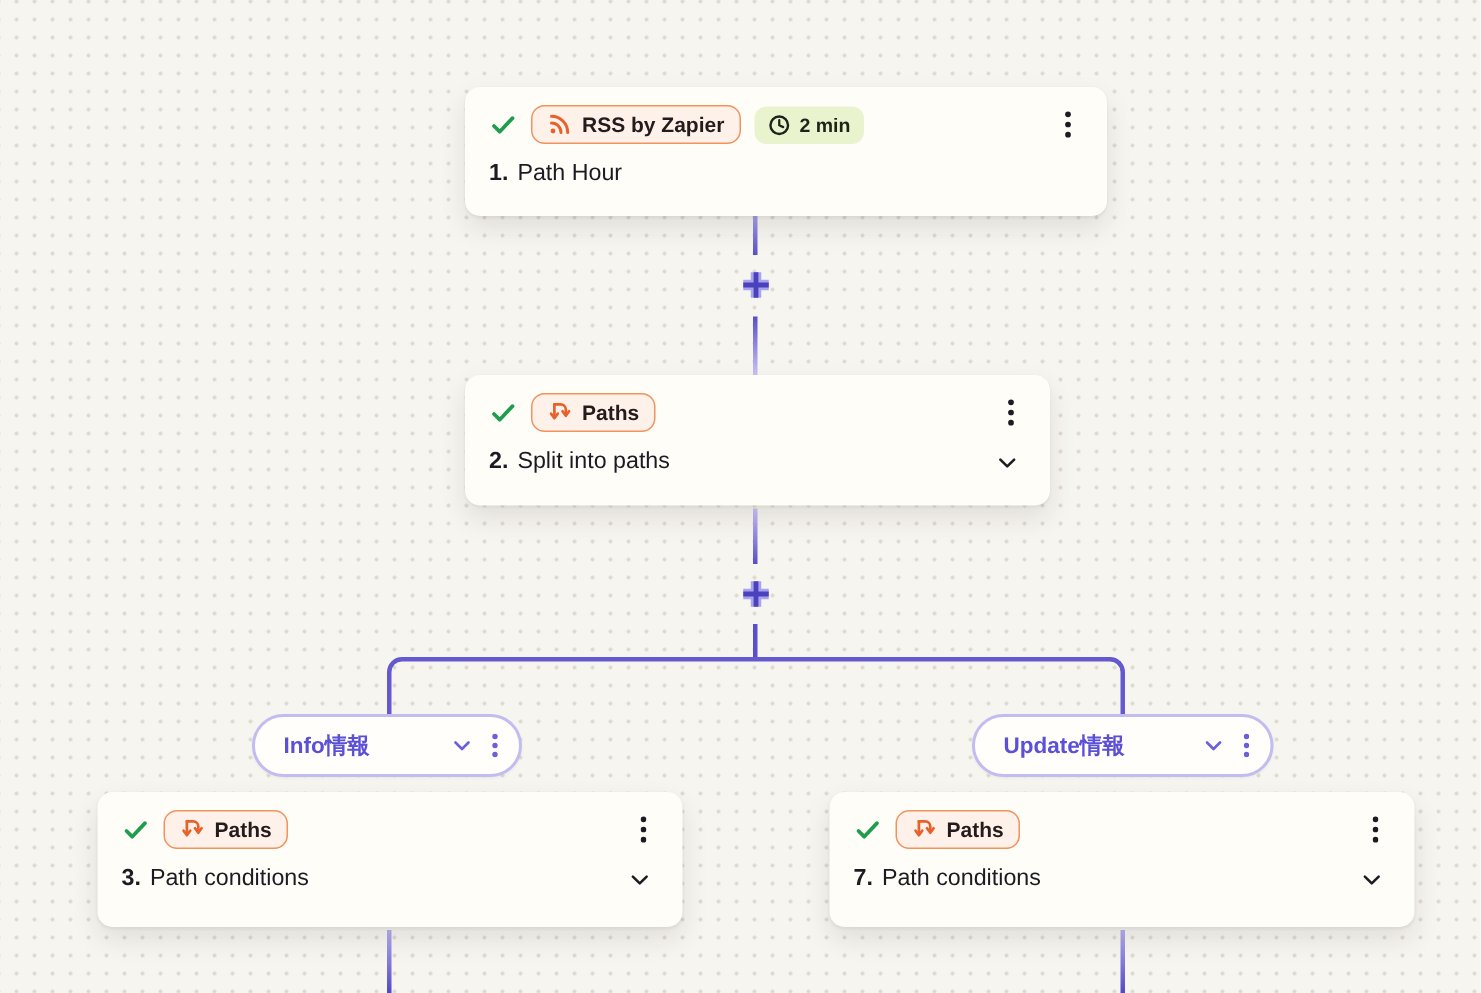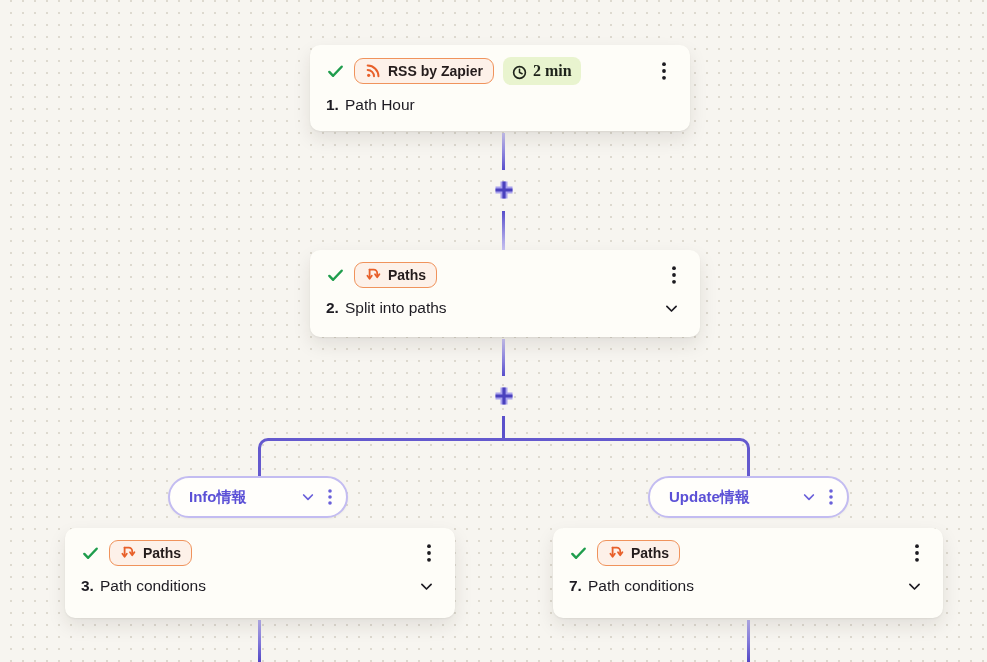--- a/index.html
+++ b/index.html
@@ -29,33 +29,33 @@
   
   .plus-btn{position:absolute;width:24px;height:24px;cursor:pointer;background:none;border:none;padding:0;}
   #plus1{left:492px;top:178px;}
   #plus2{left:492px;top:384px;}
   
   .card{
     position:absolute;box-sizing:border-box;background:#fefdf8;border-radius:10px;
     box-shadow:0 1px 2px rgba(40,32,20,.06),0 8px 18px rgba(40,32,20,.10);
     padding:12px 18px 13px 16px;display:flex;flex-direction:column;cursor:pointer;
   }
-  #card1{left:310px;top:45px;width:380px;height:86px;}
+  #card1{left:310px;top:58px;width:428px;height:86px;}
   #card2{left:310px;top:250px;width:390px;height:87px;}
   #card3{left:65px;top:528px;width:390px;height:90px;}
   #card7{left:553px;top:528px;width:390px;height:90px;}
   .card-top{display:flex;align-items:center;gap:9px;}
   .app-pill{
     display:flex;align-items:center;gap:7px;border:1.5px solid #f0935c;
     background:#fdf1e9;border-radius:9px;padding:4px 10px;cursor:pointer;
   }
   .app-pill .app-label{font-size:14px;font-weight:700;color:#241c1c;white-space:nowrap;}
   .duration-badge{
-    display:flex;align-items:flex-end;gap:6px;background:#e9f4cf;border-radius:8px;
-    padding:5px 9px;font-size:16px;font-weight:600;color:#1e231a;font-family:Liberation Serif, serif;
+    display:flex;align-items:flex-start;gap:6px;background:#e9f4cf;border-radius:8px;
+    padding:5px 9px;font-size:13px;font-weight:600;color:#1e231a;
   }
   .kebab{margin-left:auto;background:none;border:none;padding:2px 6px;cursor:pointer;display:flex;align-items:center;}
   .card-title{display:flex;align-items:center;margin-top:11px;font-size:15.5px;color:#1d1b22;}
   .step-num{font-weight:700;margin-right:6px;}
   .title-chevron{margin-left:auto;background:none;border:none;padding:0 2px;cursor:pointer;display:flex;align-items:center;}
   
   .path-pill{
     position:absolute;top:476px;height:42px;box-sizing:border-box;
     background:#fffefb;border:2px solid #c3bcf1;border-radius:999px;
     display:flex;align-items:center;padding:0 14px 0 19px;cursor:pointer;

